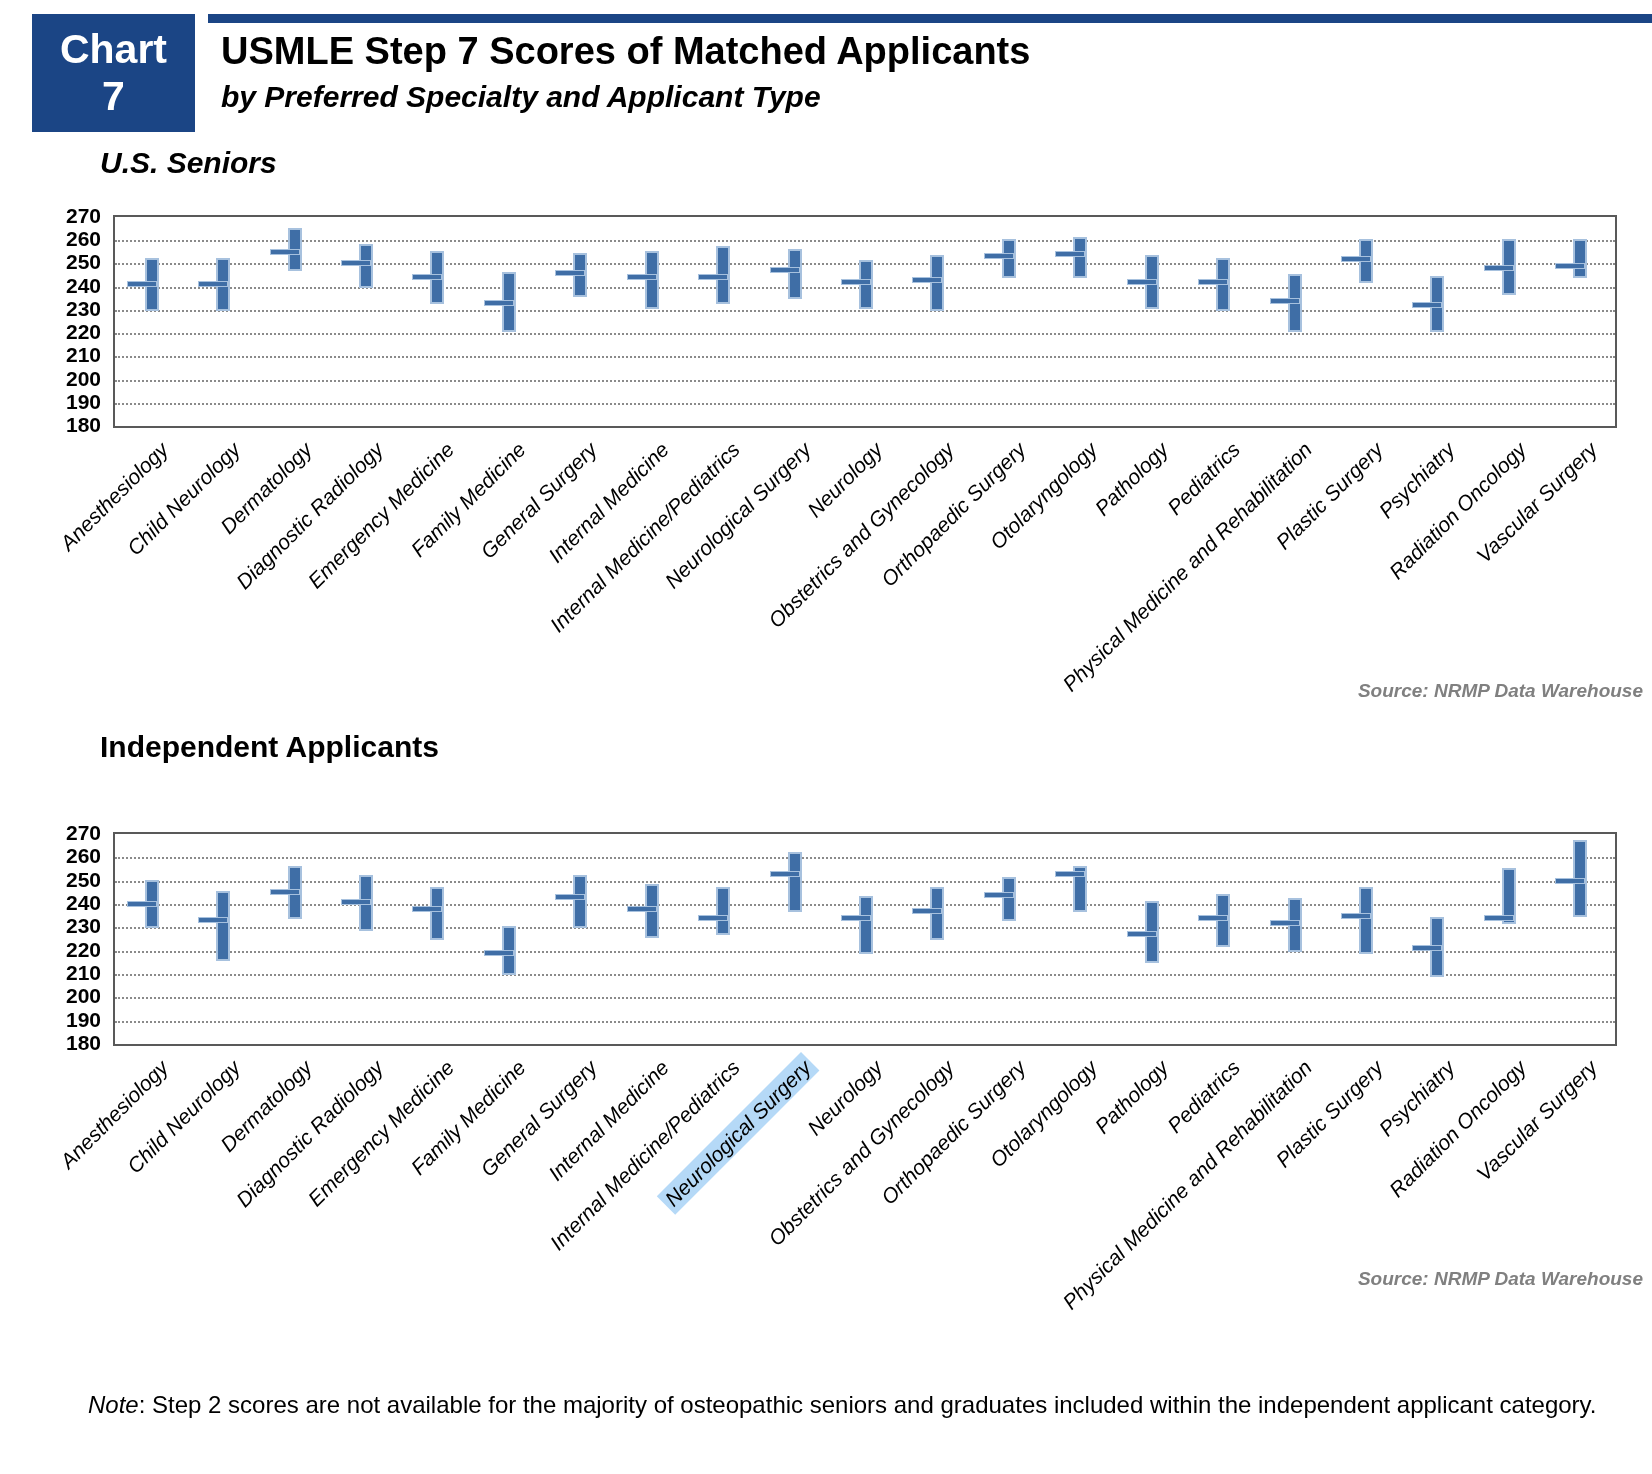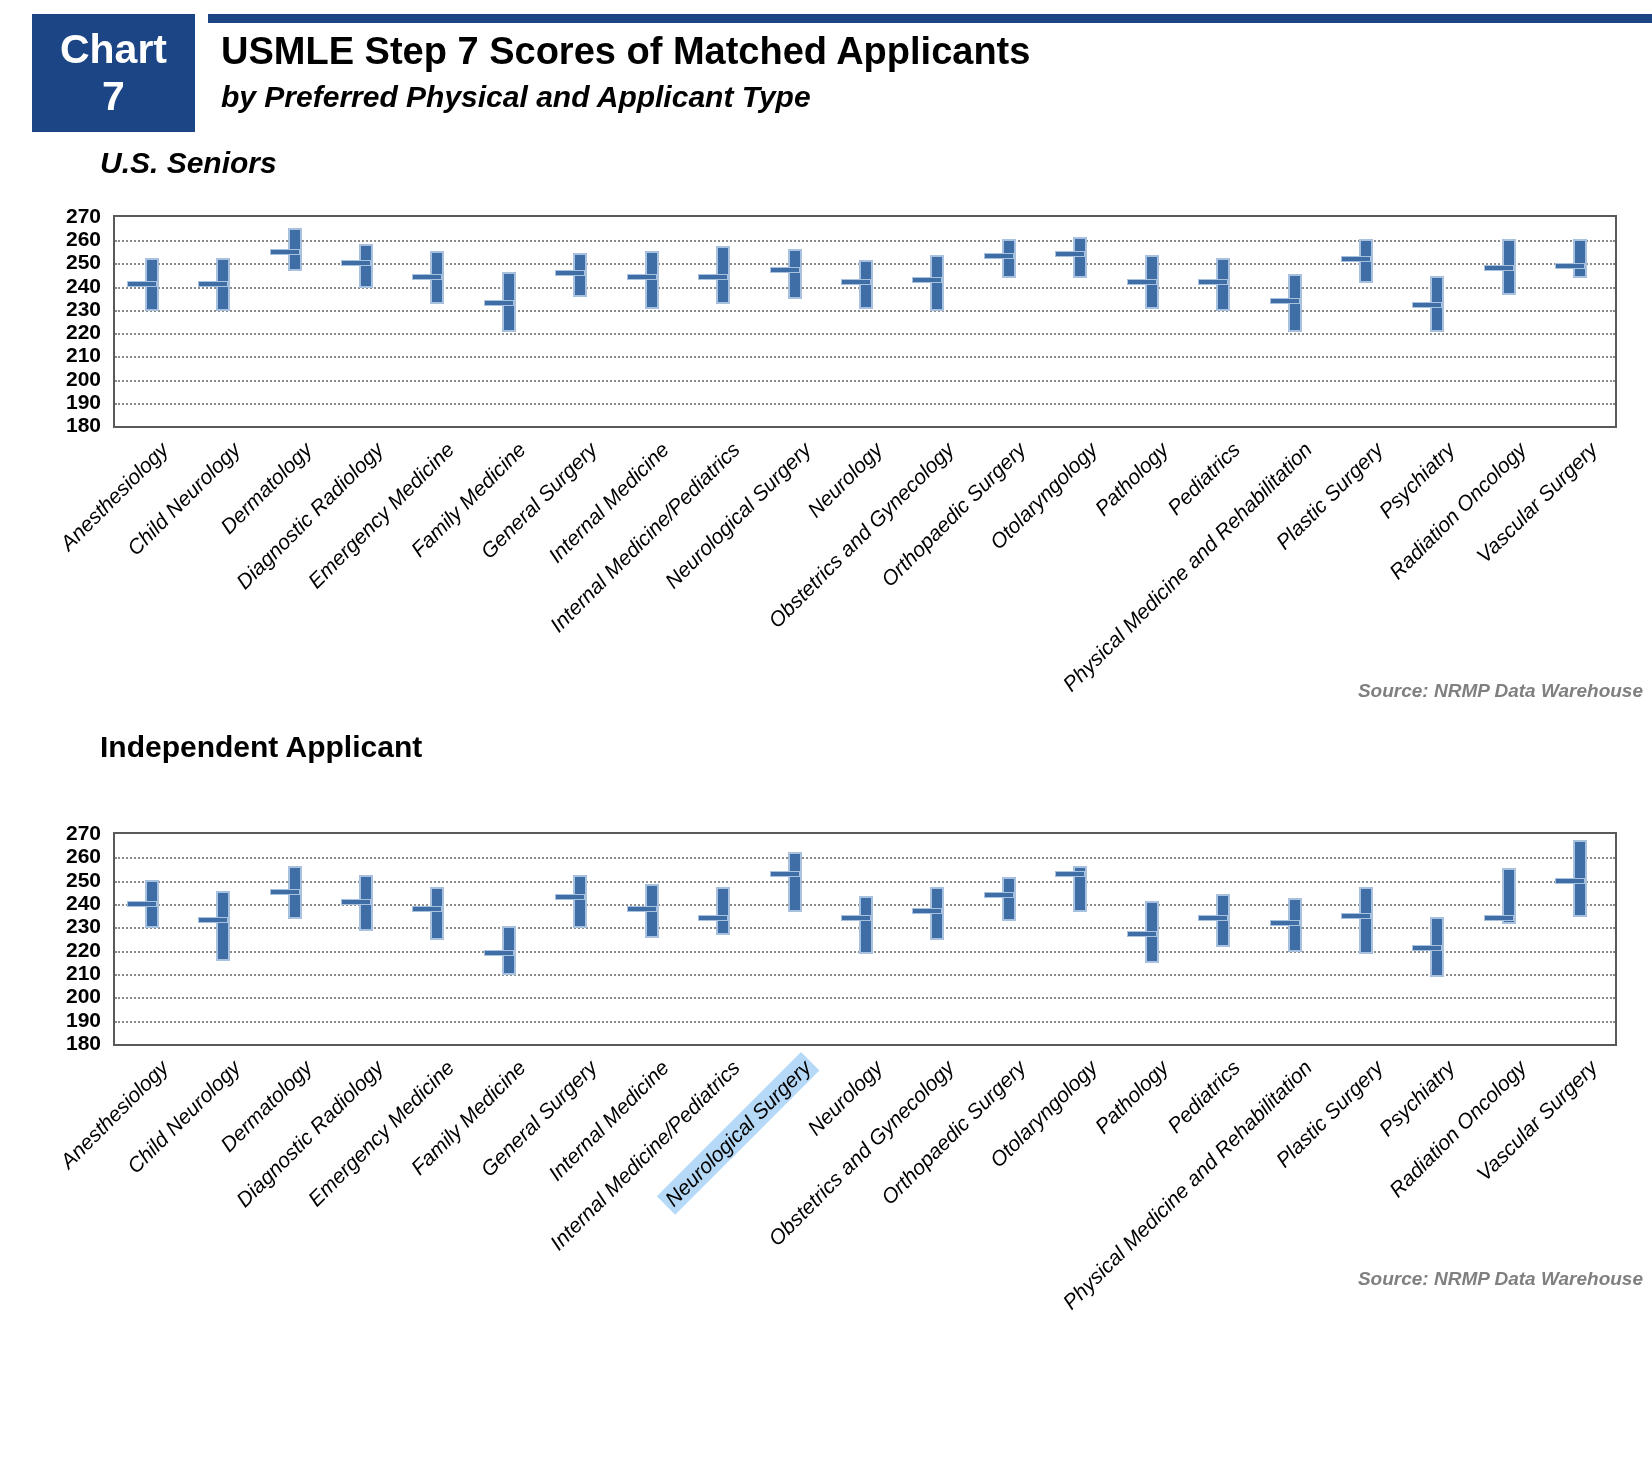--- a/index.html
+++ b/index.html
@@ -30,21 +30,21 @@
 <body>
 
 <div class="page">
 
   <div class="chart-tag">
     <div class="l1">Chart</div>
     <div class="l2">7</div>
   </div>
   <div class="top-rule"></div>
   <div class="main-title">USMLE Step 7 Scores of Matched Applicants</div>
-  <div class="main-subtitle">by Preferred Physical and Applicant Type</div>
+  <div class="main-subtitle">by Preferred Specialty and Applicant Type</div>
 
   <div id="charts">
       <div class="section-title" style="left: 100px; top: 146px; font-style: italic;">U.S. Seniors</div>
       <div class="plot" style="left: 113px; top: 215px; width: 1500px; height: 209px;">
         <div class="gridline" style="top: 185.778px;"></div>
         <div class="gridline" style="top: 162.556px;"></div>
         <div class="gridline" style="top: 139.333px;"></div>
         <div class="gridline" style="top: 116.111px;"></div>
         <div class="gridline" style="top: 92.8889px;"></div>
         <div class="gridline" style="top: 69.6667px;"></div>
@@ -160,21 +160,21 @@
       <div class="xlabel-anchor" style="left: 1444.43px; top: 434px;">
         <div class="xlabel">Psychiatry</div>
       </div>
       <div class="xlabel-anchor" style="left: 1515.86px; top: 434px;">
         <div class="xlabel">Radiation Oncology</div>
       </div>
       <div class="xlabel-anchor" style="left: 1587.29px; top: 434px;">
         <div class="xlabel">Vascular Surgery</div>
       </div>
       <div class="source-line" style="left: 1043px; top: 680px; width: 600px;">Source: NRMP Data Warehouse</div>
-      <div class="section-title" style="left: 100px; top: 730px;">Independent Applicant</div>
+      <div class="section-title" style="left: 100px; top: 730px;">Independent Applicants</div>
       <div class="plot" style="left: 113px; top: 832px; width: 1500px; height: 210px;">
         <div class="gridline" style="top: 186.667px;"></div>
         <div class="gridline" style="top: 163.333px;"></div>
         <div class="gridline" style="top: 140px;"></div>
         <div class="gridline" style="top: 116.667px;"></div>
         <div class="gridline" style="top: 93.3333px;"></div>
         <div class="gridline" style="top: 70px;"></div>
         <div class="gridline" style="top: 46.6667px;"></div>
         <div class="gridline" style="top: 23.3333px;"></div>
         <div class="range-bar" style="left: 29.7143px; top: 45.6667px; width: 10px; height: 44.6667px;"></div>
@@ -290,15 +290,16 @@
       <div class="xlabel-anchor" style="left: 1515.86px; top: 1052px;">
         <div class="xlabel">Radiation Oncology</div>
       </div>
       <div class="xlabel-anchor" style="left: 1587.29px; top: 1052px;">
         <div class="xlabel">Vascular Surgery</div>
       </div>
       <div class="source-line" style="left: 1043px; top: 1268px; width: 600px;">Source: NRMP Data Warehouse</div>
     </div>
 
   <div class="note">
+    <div><span class="it">Note</span><span>: Step 2 scores are not available for the majority of osteopathic seniors and graduates included within the independent applicant category.</span></div>
   </div>
 
 </div>
 
 </body></html>

